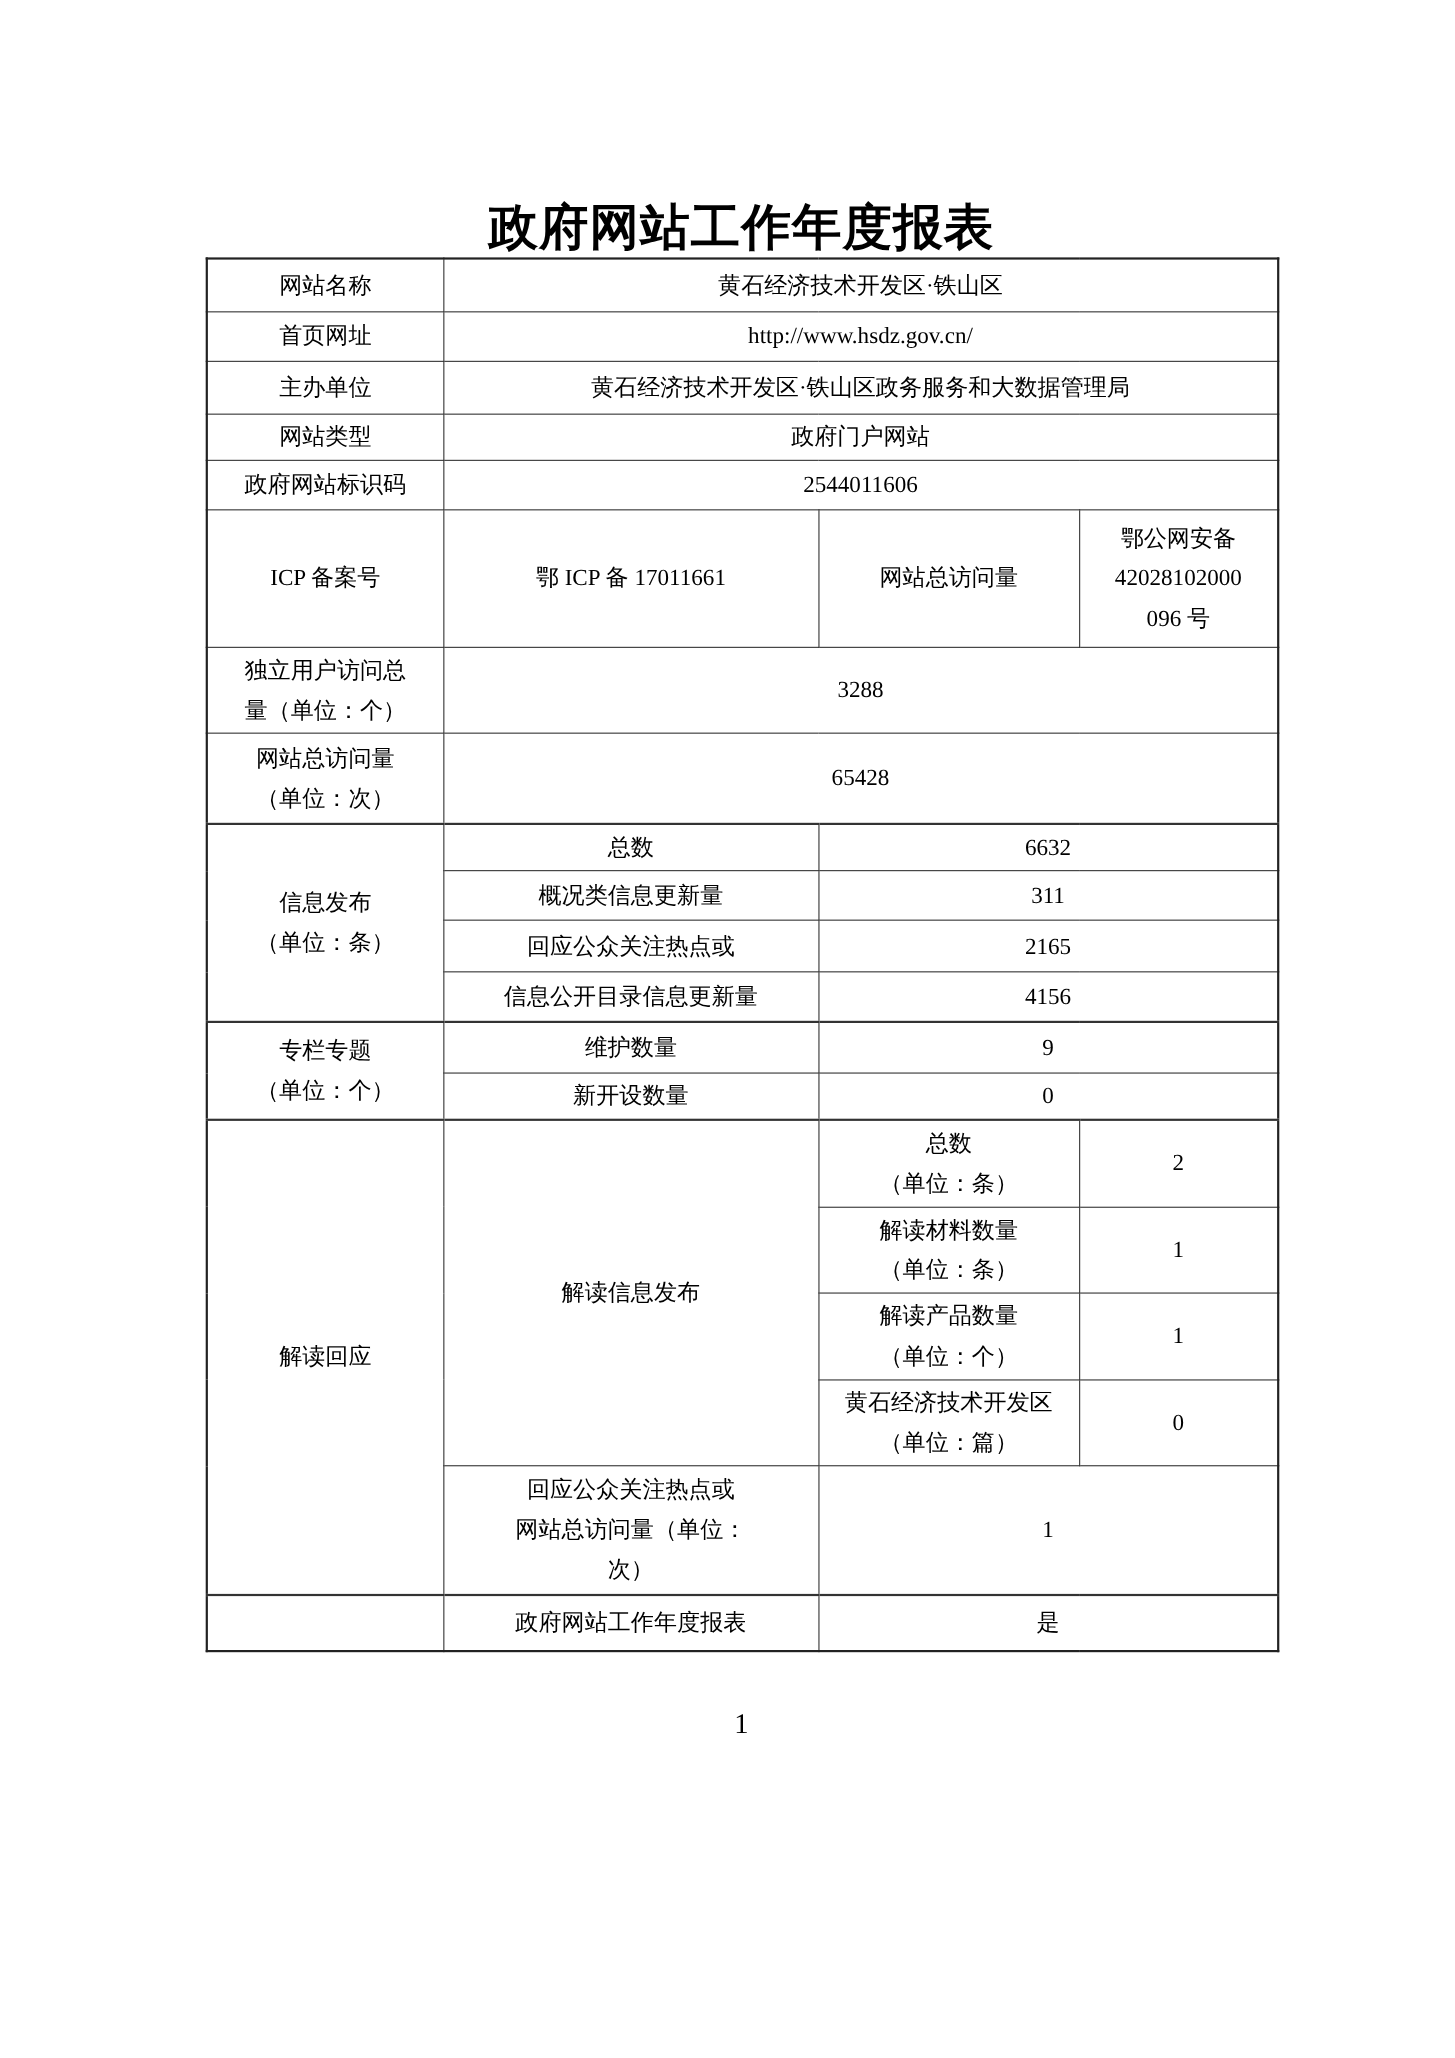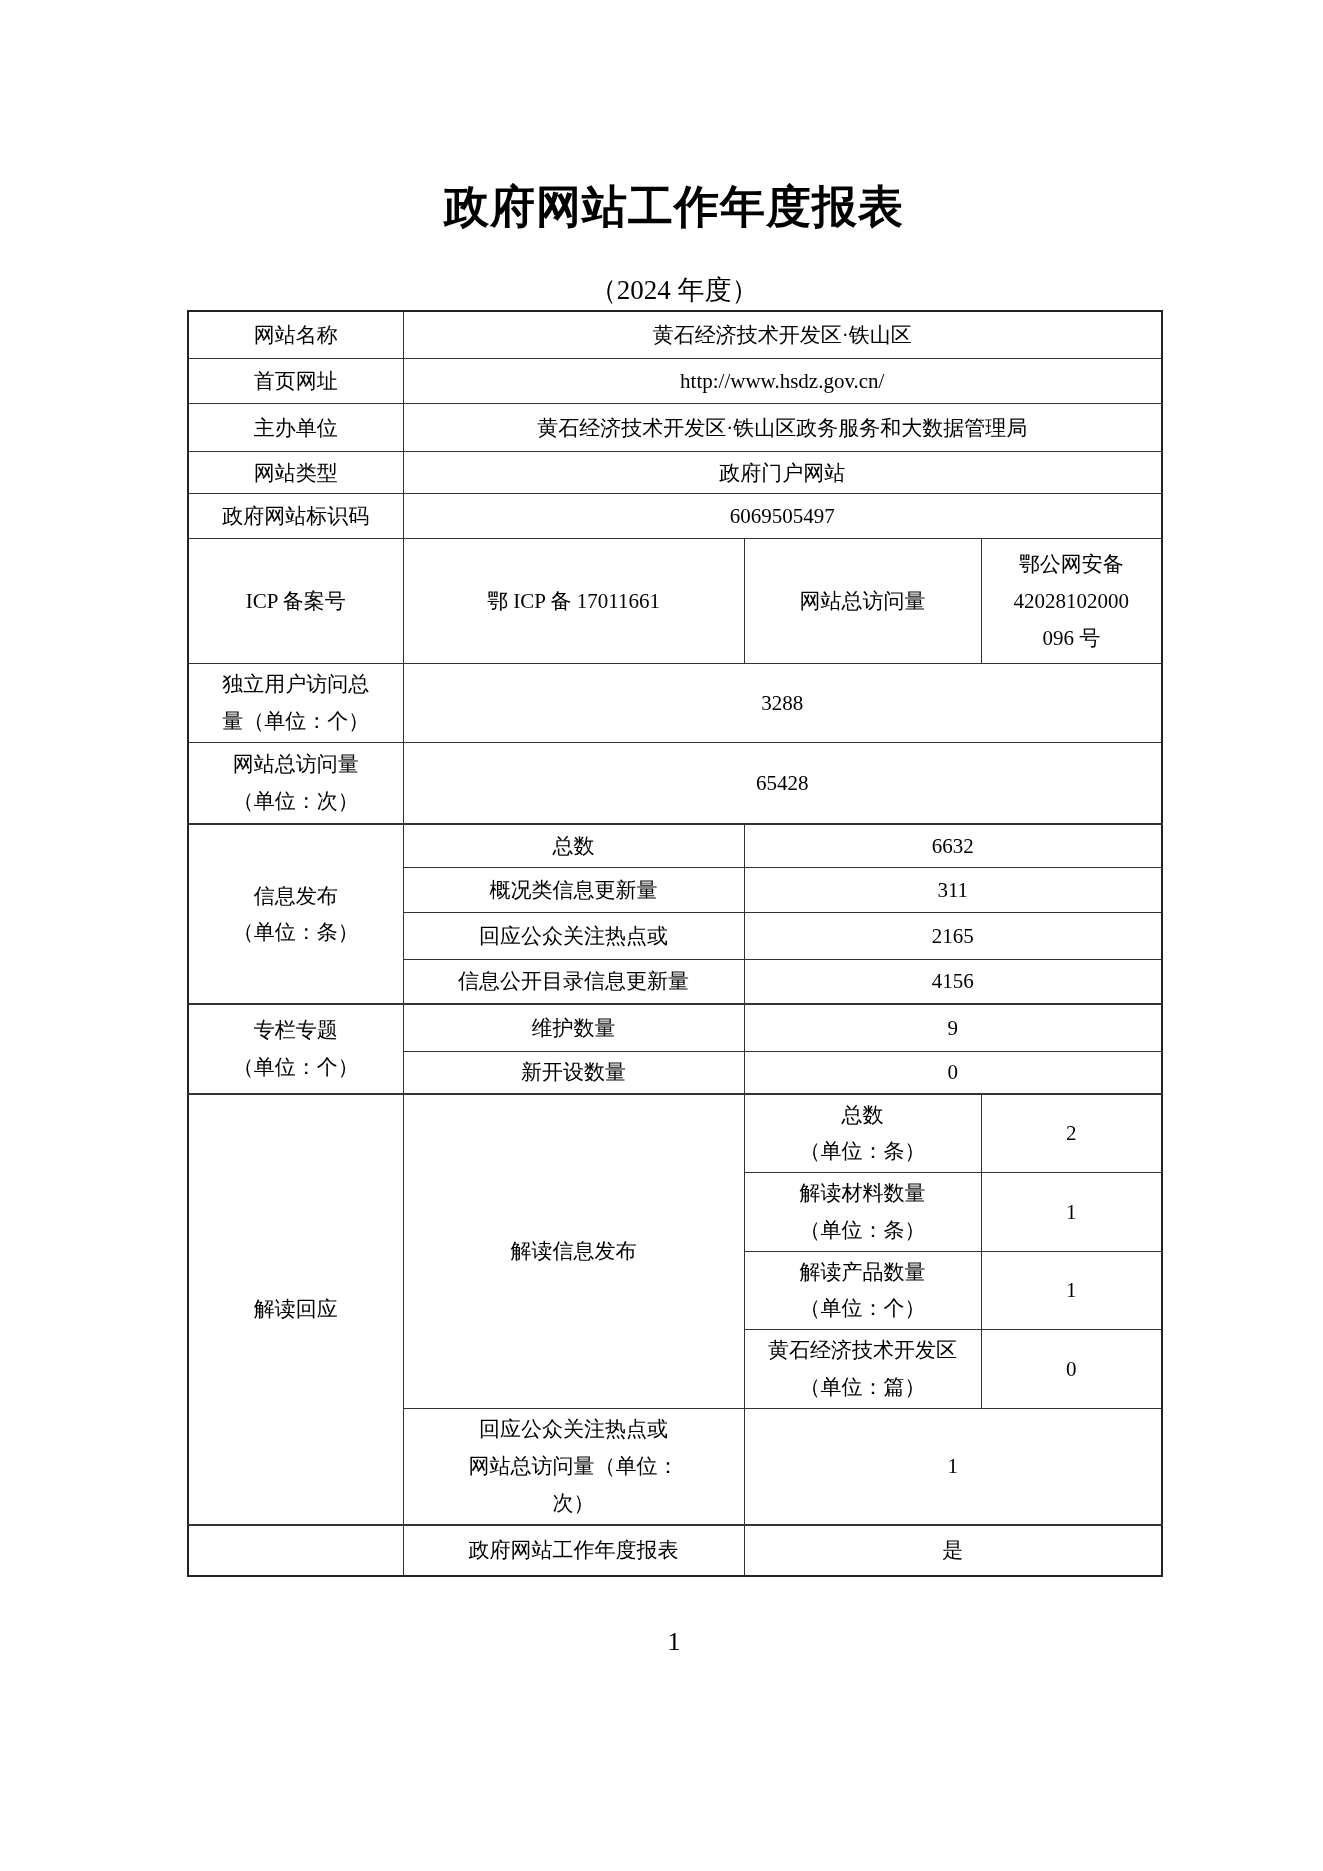--- a/index.html
+++ b/index.html
@@ -62,21 +62,20 @@
     font-size: 26px;
   }
 </style>
 </head>
 <body>
 
 <div class="sheet">
 
   <h1 class="doc-title">政府网站工作年度报表</h1>
 
-  <div class="doc-subtitle">（2024 年度）</div>
 
 
   <table class="report">
     <colgroup>
       <col style="width:215px">
       <col style="width:341px">
       <col style="width:237px">
       <col style="width:181px">
     </colgroup>
     <tbody>
@@ -91,21 +90,21 @@
       <tr style="height:48px">
         <td>主办单位</td>
         <td colspan="3">黄石经济技术开发区·铁山区政务服务和大数据管理局</td>
       </tr>
       <tr style="height:42px">
         <td>网站类型</td>
         <td colspan="3">政府门户网站</td>
       </tr>
       <tr style="height:45px">
         <td>政府网站标识码</td>
-        <td colspan="3">6069505497</td>
+        <td colspan="3">2544011606</td>
       </tr>
       <tr style="height:125px">
         <td>ICP 备案号</td>
         <td>鄂 ICP 备 17011661</td>
         <td>网站总访问量</td>
         <td>鄂公网安备
 42028102000
 096 号</td>
       </tr>
       <tr style="height:78px">

